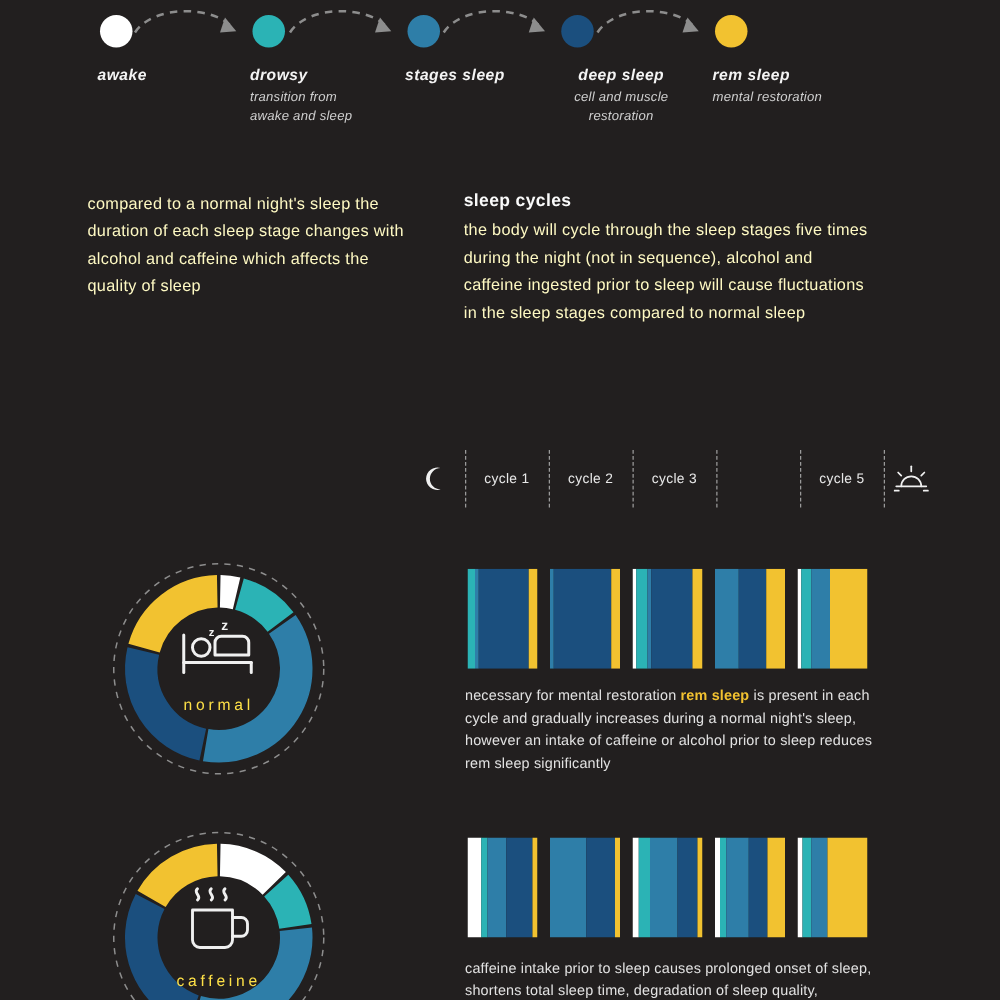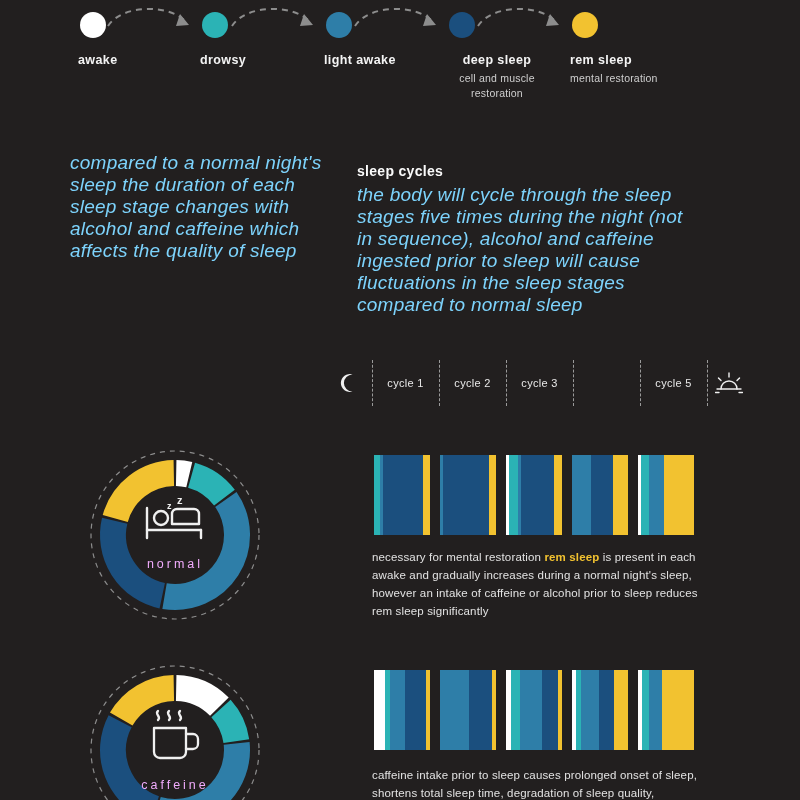--- a/index.html
+++ b/index.html
@@ -6,21 +6,21 @@
   html, body {
     width:800px; height:800px;
     background:#221f1f;
     font-family:"Liberation Sans", sans-serif;
     color:#efefef;
     overflow:hidden;
   }
   .page { position:relative; width:800px; height:800px; }
 
   
-  .legend { position:absolute; left:0; top:0; width:800px; height:120px; }
+  .legend { position:absolute; left:0; top:0; width:800px; height:120px;font-style:italic; }
   .legend-item { position:absolute; top:12px; }
   .legend-dot {
     width:26px; height:26px; border-radius:50%;
     display:block; margin-left:2px;
   }
   .legend-name {
     font-size:12.5px; font-weight:bold; letter-spacing:.4px;
     margin-top:15px; white-space:nowrap; color:#f4f4f4;
   }
   .legend-desc {
@@ -29,42 +29,42 @@
   }
   .arrow { position:absolute; top:4px; height:34px; }
 
   
   .intro { position:absolute; }
   .intro h2 {
     font-size:14px; font-weight:bold; letter-spacing:.3px;
     margin-bottom:5px; color:#fafafa;
   }
   .intro p {
-    font-size:19px; line-height:22px; letter-spacing:.25px; color:#7dd3fc;font-style:italic;
+    font-size:13px; line-height:22px; letter-spacing:.25px; color:#fef9c3;
   }
   #intro-left  { left:70px;  top:152px; width:260px; }
-  #intro-right { left:357px; top:152px; width:330px;margin-top:11px; }
+  #intro-right { left:371px; top:152px; width:330px; }
 
   
   .cycle-head { position:absolute; left:325px; top:360px; width:425px; height:46px; }
   .cycle-cell {
     position:absolute; top:0; height:46px;
     display:flex; align-items:center; justify-content:center;
     font-size:11px; letter-spacing:.3px; color:#e8e8e8;
   }
   .divider {
     position:absolute; top:0; width:0; height:46px;
     border-left:1px dashed #9a9a9a;
   }
 
   
   .donut-wrap { position:absolute; }
   .donut-label {
     position:absolute; width:100%; text-align:center;
-    font-size:12.5px; letter-spacing:3px; color:#f0abfc;
+    font-size:12.5px; letter-spacing:3px; color:#fde047;
   }
 
   
   .bars { position:absolute; display:flex; gap:10px; }
   .bar {
     width:56px; height:80px; display:flex; overflow:hidden;
   }
   .seg { height:100%; }
 
   
@@ -100,25 +100,26 @@
 
     <div class="legend-item" style="left:78px;">
       <span class="legend-dot" style="background:#ffffff;"></span>
       <div class="legend-name">awake</div>
       <div class="legend-desc"></div>
     </div>
 
     <div class="legend-item" style="left:200px;">
       <span class="legend-dot" style="background:#2bb3b5;"></span>
       <div class="legend-name">drowsy</div>
+      <div class="legend-desc">transition from awake and sleep</div>
     </div>
 
     <div class="legend-item" style="left:324px;">
       <span class="legend-dot" style="background:#2e7ea8;"></span>
-      <div class="legend-name">light awake</div>
+      <div class="legend-name">stages sleep</div>
     </div>
 
     <div class="legend-item" style="left:447px;text-align:center;">
       <span class="legend-dot" style="background:#1b4f7e;"></span>
       <div class="legend-name">deep sleep</div>
       <div class="legend-desc">cell and muscle restoration</div>
     </div>
 
     <div class="legend-item" style="left:570px;">
       <span class="legend-dot" style="background:#f2c230;"></span>
@@ -240,21 +241,21 @@
       </div>
       <div class="bar">
         <div class="seg" style="width: 5%; background: rgb(255, 255, 255);"></div>
         <div class="seg" style="width: 14%; background: rgb(43, 179, 181);"></div>
         <div class="seg" style="width: 27%; background: rgb(46, 126, 168);"></div>
         <div class="seg" style="width: 54%; background: rgb(242, 194, 48);"></div>
       </div>
     </div>
 
   <div class="caption" style="left:372px;top:548px;">
-    <span>necessary for mental restoration </span><span class="hl">rem sleep</span><span> is present in each awake and gradually increases during a normal night's sleep, however an intake of caffeine or alcohol prior to sleep reduces rem sleep significantly</span>
+    <span>necessary for mental restoration </span><span class="hl">rem sleep</span><span> is present in each cycle and gradually increases during a normal night's sleep, however an intake of caffeine or alcohol prior to sleep reduces rem sleep significantly</span>
   </div>
 
   <div class="bars" id="caffeine-bars" style="left:374px;top:670px;">
       <div class="bar">
         <div class="seg" style="width: 20%; background: rgb(255, 255, 255);"></div>
         <div class="seg" style="width: 9%; background: rgb(43, 179, 181);"></div>
         <div class="seg" style="width: 27%; background: rgb(46, 126, 168);"></div>
         <div class="seg" style="width: 37%; background: rgb(27, 79, 126);"></div>
         <div class="seg" style="width: 7%; background: rgb(242, 194, 48);"></div>
       </div>

